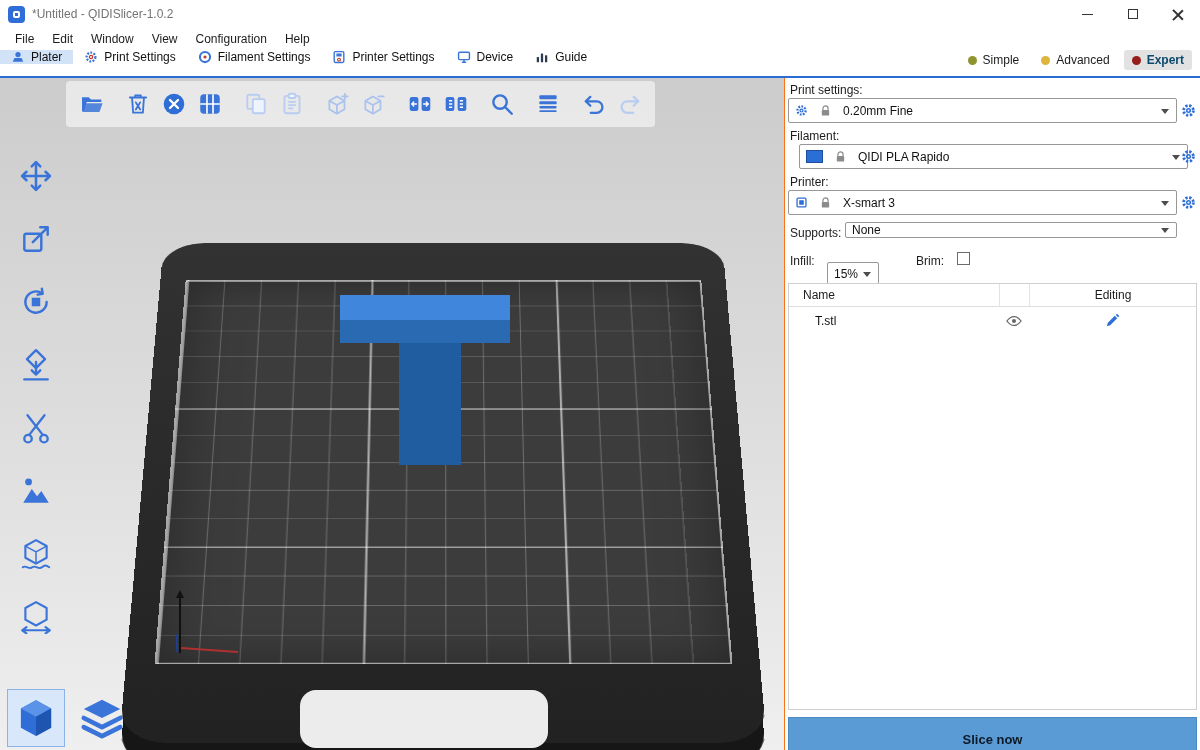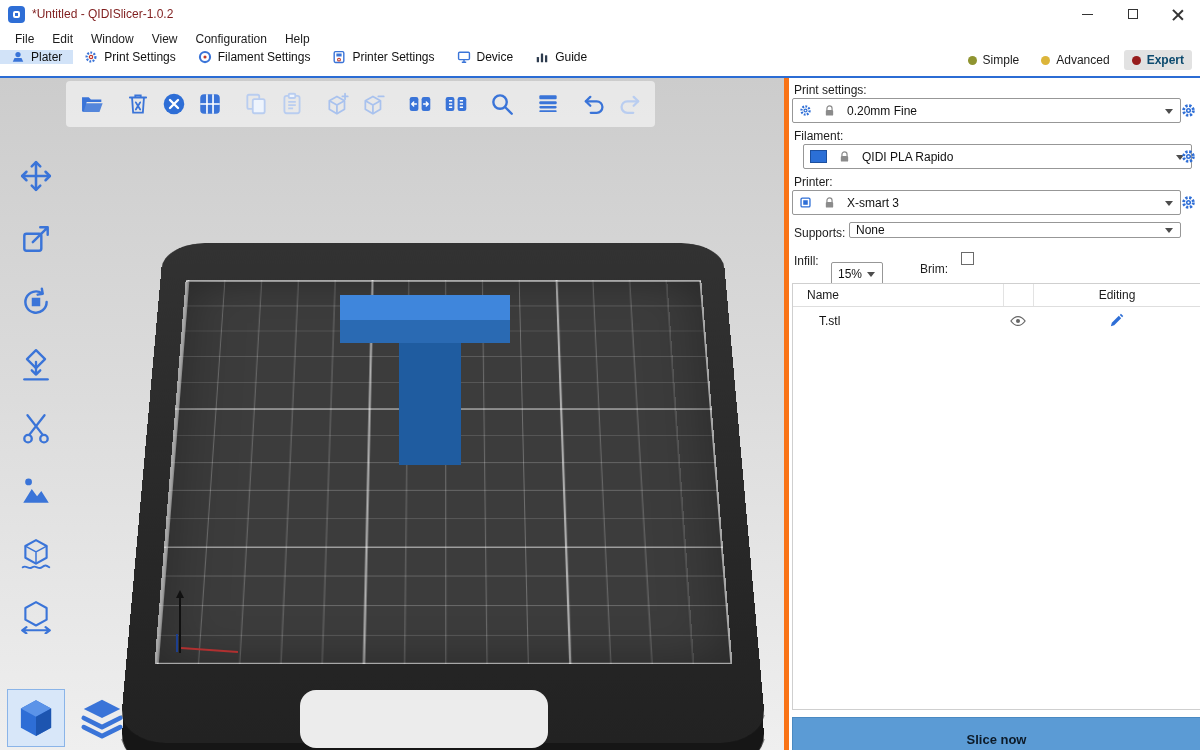--- a/index.html
+++ b/index.html
@@ -4,21 +4,21 @@
 <style>
   *{margin:0;padding:0;box-sizing:border-box}
   html,body{width:1200px;height:750px;overflow:hidden}
   body{font-family:"Liberation Sans",sans-serif;font-size:12px;color:#222;background:#fff}
   #app{position:relative;width:1200px;height:750px;background:#fff}
 
   
   .titlebar{height:28px;display:flex;align-items:center;padding-left:8px;background:#fff;position:relative}
   .app-logo{width:17px;height:17px;border-radius:4px;background:#2e6ed6;margin-right:7px;display:flex;align-items:center;justify-content:center}
   .app-logo i{display:block;width:7px;height:7px;border:2px solid #fff;border-radius:2px}
-  .title-text{color:#7f1d1d}
+  .title-text{color:#737373}
   .win-controls{position:absolute;right:0;top:0;height:28px;display:flex}
   .win-btn{width:45px;height:28px;display:flex;align-items:center;justify-content:center;cursor:default}
   .glyph-min{width:11px;height:1px;background:#333;display:block}
   .glyph-max{width:10px;height:10px;border:1px solid #333;display:block}
   .glyph-close{position:relative;width:11px;height:11px;display:block}
   .glyph-close::before,.glyph-close::after{content:"";position:absolute;left:5px;top:-1px;width:1.5px;height:14px;background:#333}
   .glyph-close::before{transform:rotate(45deg)}
   .glyph-close::after{transform:rotate(-45deg)}
 
   
@@ -33,21 +33,21 @@
   .mode{display:flex;align-items:center;gap:6px;padding:3px 8px;border-radius:3px;color:#1c1c1c}
   .mode .dot{width:9px;height:9px;border-radius:50%;display:block}
   .mode.simple .dot{background:#8f9430}
   .mode.advanced .dot{background:#dcb53a}
   .mode.expert{background:#e2e2e2;color:#0c4a6e;font-weight:bold}
   .mode.expert .dot{background:#971c1c}
 
   
   .main{position:absolute;top:78px;left:0;right:0;bottom:0;display:flex}
   .viewport{position:relative;width:784px;height:100%;background:linear-gradient(180deg,#cccccc 0%,#dbdbdb 45%,#efefef 100%);overflow:hidden}
-  .sidebar{position:relative;flex:1;background:#fff;border-left:5px solid #f97316}
+  .sidebar{position:relative;flex:1;background:#fff;border-left:1px solid #f97316}
 
   
   .vp-toolbar{position:absolute;left:66px;top:3px;height:46px;display:flex;align-items:center;gap:3px;background:rgba(255,255,255,.55);border-radius:4px;padding:0 9px;z-index:30}
   .vp-tool{width:33px;height:40px;display:flex;align-items:center;justify-content:center;background:none;border:none;cursor:default}
   .vp-sep{width:7px;height:1px}
 
   
   .left-toolbar{position:absolute;left:12px;top:76px;display:flex;flex-direction:column;gap:19px;z-index:30}
   .lt-tool{width:48px;height:44px;display:flex;align-items:center;justify-content:center;background:none;border:none;cursor:default}
 
@@ -457,21 +457,21 @@
       <div class="combo c-supports">
         <span class="val">None</span>
         <span class="chev"></span>
       </div>
 
       <div class="sb-label" style="top:176px">Infill:</div>
       <div class="combo c-infill">
         <span class="val">15%</span>
         <span class="chev"></span>
       </div>
-      <div class="sb-label" style="left:131px;top:184px">Brim:</div>
+      <div class="sb-label" style="left:131px;top:176px">Brim:</div>
       <span class="cb" style="left:172px;top:174px"></span>
 
       <div class="object-list">
         <div class="ol-header">
           <div class="col-name">Name</div>
           <div class="col-eye"></div>
           <div class="col-editing">Editing</div>
         </div>
         <div class="ol-row">
           <div class="cell-name">T.stl</div>

